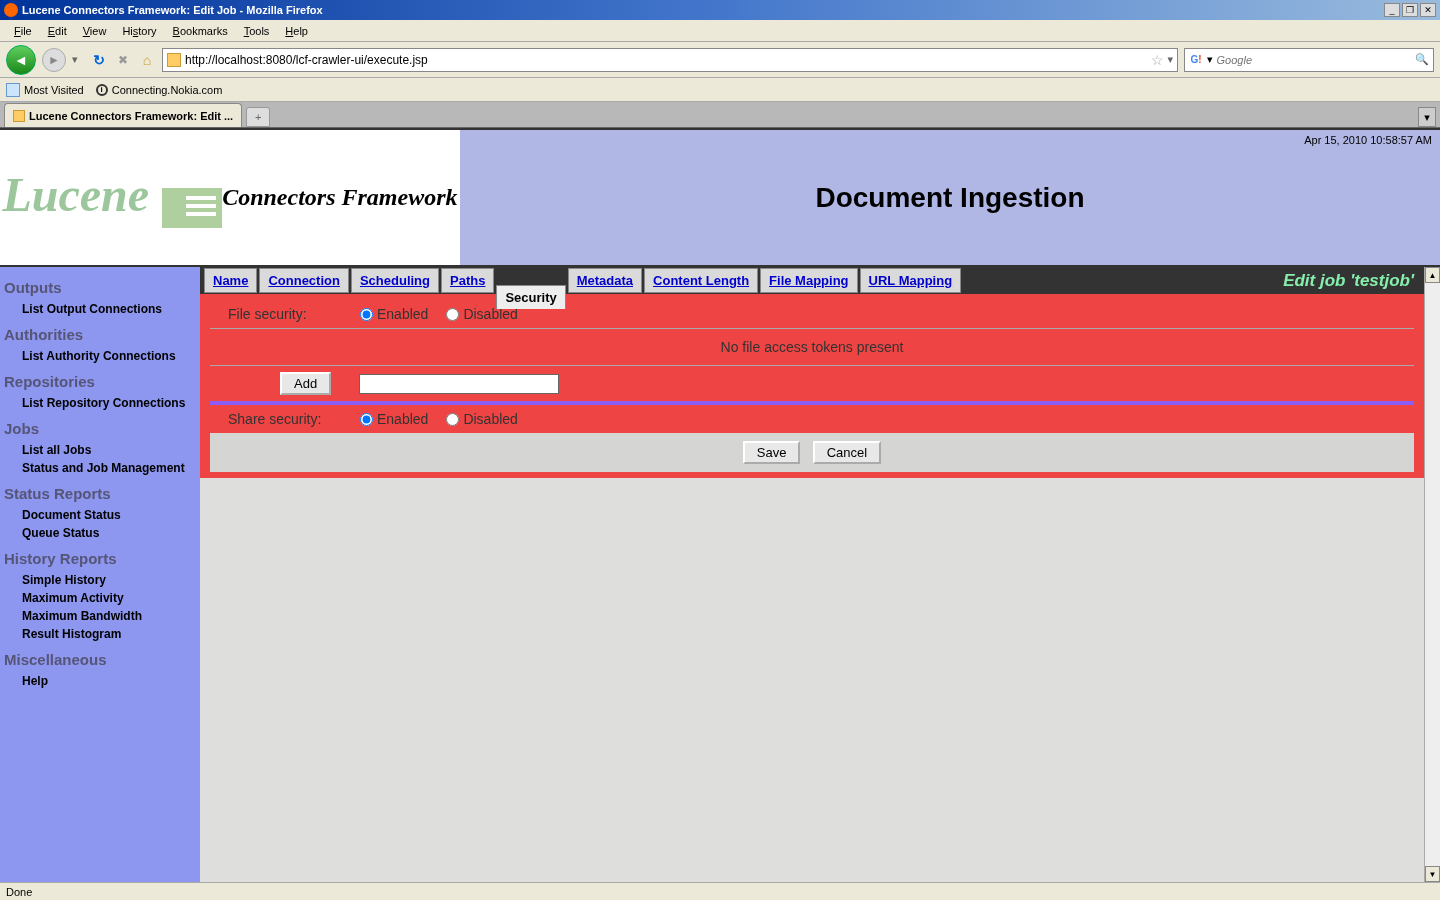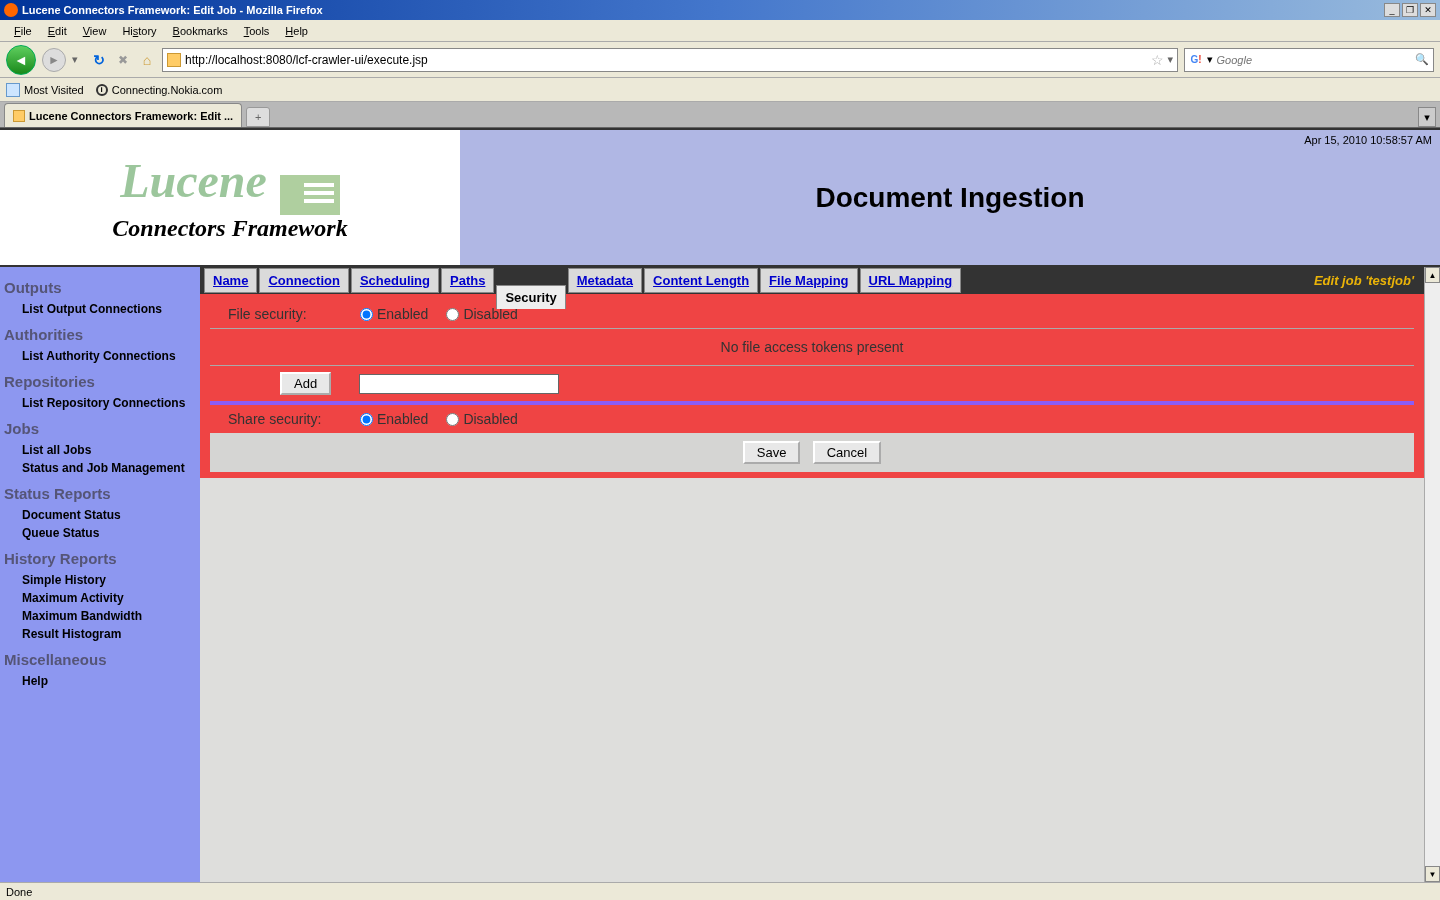--- a/index.html
+++ b/index.html
@@ -49,21 +49,21 @@
 .tab-favicon { width: 12px; height: 12px; background: #ffcc66; border: 1px solid #cc9933; }
 .tab-label { font-size: 11px; white-space: nowrap; overflow: hidden; text-overflow: ellipsis; font-weight: bold; }
 .new-tab { width: 24px; height: 20px; background: #ddd; border: 1px solid #999; border-radius: 3px 3px 0 0; margin-left: 4px; display: flex; align-items: center; justify-content: center; color: #666; cursor: pointer; }
 .tab-side-btn { margin-left: auto; width: 18px; height: 20px; background: #ccc; border: 1px solid #888; display: flex; align-items: center; justify-content: center; cursor: pointer; }
 
 
 .viewport { position: absolute; top: 128px; bottom: 18px; left: 0; right: 0; background: #fff; display: flex; flex-direction: column; border-top: 2px solid #333; }
 
 
 .page-header { height: 137px; display: flex; border-bottom: 2px solid #333; }
-.logo-area { width: 460px; background: #fff; display: flex; align-items: center; justify-content: center; flex-direction: column; }
+.logo-area { width: 460px; background: #fff; display: flex; align-items: center; justify-content: center; }
 .logo-script { font-family: 'Brush Script MT', cursive; font-size: 48px; color: #9cc69c; font-style: italic; font-weight: bold; position: relative; }
 .logo-wing { width: 60px; height: 40px; background: #afcf9f; display: inline-block; vertical-align: middle; margin-left: 10px; position: relative; }
 .logo-wing::before { content: ''; position: absolute; right: 6px; top: 8px; width: 30px; height: 4px; background: #fff; box-shadow: 0 8px 0 #fff, 0 16px 0 #fff; }
 .logo-sub { font-family: Georgia, serif; font-size: 24px; font-style: italic; font-weight: bold; color: #000; }
 .banner-right { flex: 1; background: #b0b7e4; position: relative; display: flex; align-items: center; justify-content: center; }
 .banner-title { font-size: 28px; font-weight: bold; color: #000; }
 .banner-date { position: absolute; top: 4px; right: 8px; font-size: 11px; color: #000; }
 .page-scrollbar { width: 16px; background: #ddd; position: absolute; right: 0; top: 0; bottom: 0; border-left: 1px solid #aaa; }
 .sb-btn { height: 16px; background: #ece9d8; border: 1px solid #888; display: flex; align-items: center; justify-content: center; font-size: 8px; cursor: pointer; }
 .sb-track { position: absolute; top: 16px; bottom: 16px; left: 0; right: 0; background: #eee; }
@@ -72,21 +72,21 @@
 
 .page-body { flex: 1; display: flex; position: relative; }
 .sidebar { width: 200px; background: #8d97f0; padding: 4px 2px; overflow: hidden; }
 .sb-heading { font-size: 15px; font-weight: bold; color: #555577; padding: 8px 2px 4px 2px; }
 .sb-link { font-size: 12px; font-weight: bold; color: #000; padding: 2px 0 2px 20px; cursor: pointer; display: block; }
 
 .content { flex: 1; background: #dededc; display: flex; flex-direction: column; margin-right: 16px; }
 .tab-strip { height: 27px; background: #333; display: flex; align-items: center; padding: 0 4px; }
 .page-tab { background: #dadada; border: 1px solid #888; padding: 4px 8px; color: #0000cc; text-decoration: underline; font-size: 13px; font-weight: bold; cursor: pointer; margin-right: 2px; }
 .page-tab.active { background: #eee; color: #000; text-decoration: none; border-bottom: none; position: relative; top: 16px; }
-.tab-right { margin-left: auto; color: #eab308; font-style: italic; font-weight: bold; font-size: 13px; padding-right: 6px; }
+.tab-right { margin-left: auto; color: #86efac; font-style: italic; font-weight: bold; font-size: 17px; padding-right: 6px; }
 
 .form-area { padding: 6px 10px; background: #ef4444; }
 .form-row { display: flex; align-items: center; padding: 6px 0; border-bottom: 1px solid #aaa; }
 .form-row.noborder { border-bottom: none; }
 .form-label { width: 150px; font-size: 14px; color: #333; padding-left: 18px; }
 .radio-group { display: flex; gap: 18px; font-size: 14px; color: #333; }
 .radio-group label { display: flex; align-items: center; gap: 4px; cursor: pointer; }
 .msg-row { text-align: center; padding: 10px 0; font-size: 14px; color: #333; border-bottom: 1px solid #aaa; }
 .add-row { display: flex; align-items: center; padding: 6px 0; border-bottom: 4px solid #8b5cf6; gap: 28px; padding-left: 70px; }
 .btn { background: #e8e8e8; border: 2px outset #fff; padding: 2px 12px; font-size: 13px; cursor: pointer; }

